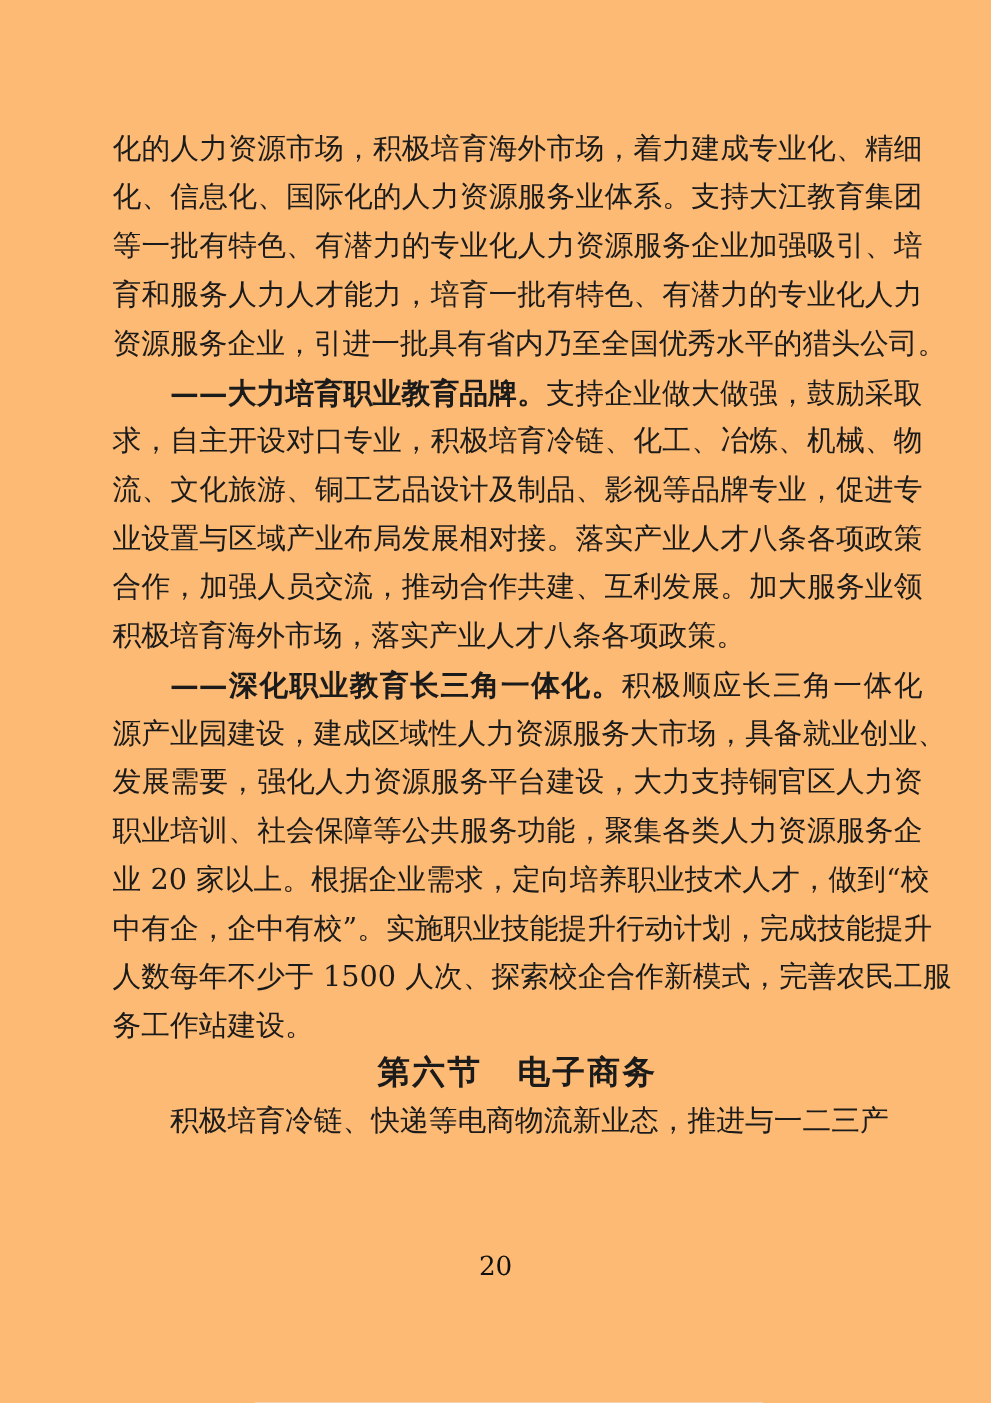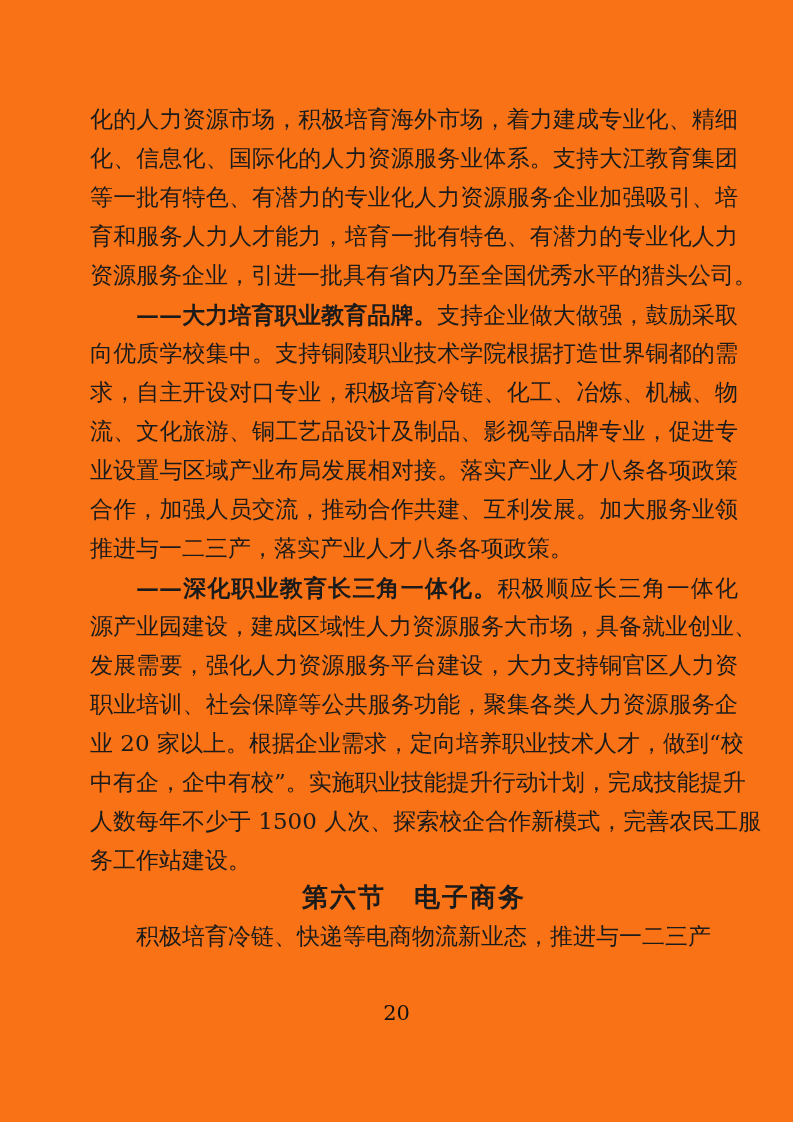--- a/index.html
+++ b/index.html
@@ -4,21 +4,21 @@
 <style>
   html, body {
     margin: 0;
     padding: 0;
     background: #e8e8e8;
   }
   .page {
     position: relative;
     width: 793px;
     height: 1122px;
-    background: #f97316;
+    background: #fdba74;
     overflow: hidden;
     font-family: "DejaVu Serif", "Liberation Serif", serif;
     color: #1b1b1b;
   }
   .textblock {
     position: absolute;
     left: 90px;
     top: 100px;
     width: 648px;
   }
@@ -71,26 +71,25 @@
 <div class="page">
   <div class="textblock">
 
     <div class="line">化的人力资源市场，积极培育海外市场，着力建成专业化、精细</div>
     <div class="line">化、信息化、国际化的人力资源服务业体系。支持大江教育集团</div>
     <div class="line">等一批有特色、有潜力的专业化人力资源服务企业加强吸引、培</div>
     <div class="line">育和服务人力人才能力，培育一批有特色、有潜力的专业化人力</div>
     <div class="line">资源服务企业，引进一批具有省内乃至全国优秀水平的猎头公司。</div>
 
     <div class="line indent"><span class="lead">——大力培育职业教育品牌。</span><span>支持企业做大做强，鼓励采取</span></div>
-    <div class="line">向优质学校集中。支持铜陵职业技术学院根据打造世界铜都的需</div>
     <div class="line">求，自主开设对口专业，积极培育冷链、化工、冶炼、机械、物</div>
     <div class="line">流、文化旅游、铜工艺品设计及制品、影视等品牌专业，促进专</div>
     <div class="line">业设置与区域产业布局发展相对接。落实产业人才八条各项政策</div>
     <div class="line">合作，加强人员交流，推动合作共建、互利发展。加大服务业领</div>
-    <div class="line end">推进与一二三产，落实产业人才八条各项政策。</div>
+    <div class="line end">积极培育海外市场，落实产业人才八条各项政策。</div>
 
     <div class="line indent"><span class="lead">——深化职业教育长三角一体化。</span><span>积极顺应长三角一体化</span></div>
     <div class="line">源产业园建设，建成区域性人力资源服务大市场，具备就业创业、</div>
     <div class="line">发展需要，强化人力资源服务平台建设，大力支持铜官区人力资</div>
     <div class="line">职业培训、社会保障等公共服务功能，聚集各类人力资源服务企</div>
     <div class="line">业 20 家以上。根据企业需求，定向培养职业技术人才，做到“校</div>
     <div class="line">中有企，企中有校”。实施职业技能提升行动计划，完成技能提升</div>
     <div class="line">人数每年不少于 1500 人次、探索校企合作新模式，完善农民工服</div>
     <div class="line end">务工作站建设。</div>
 

